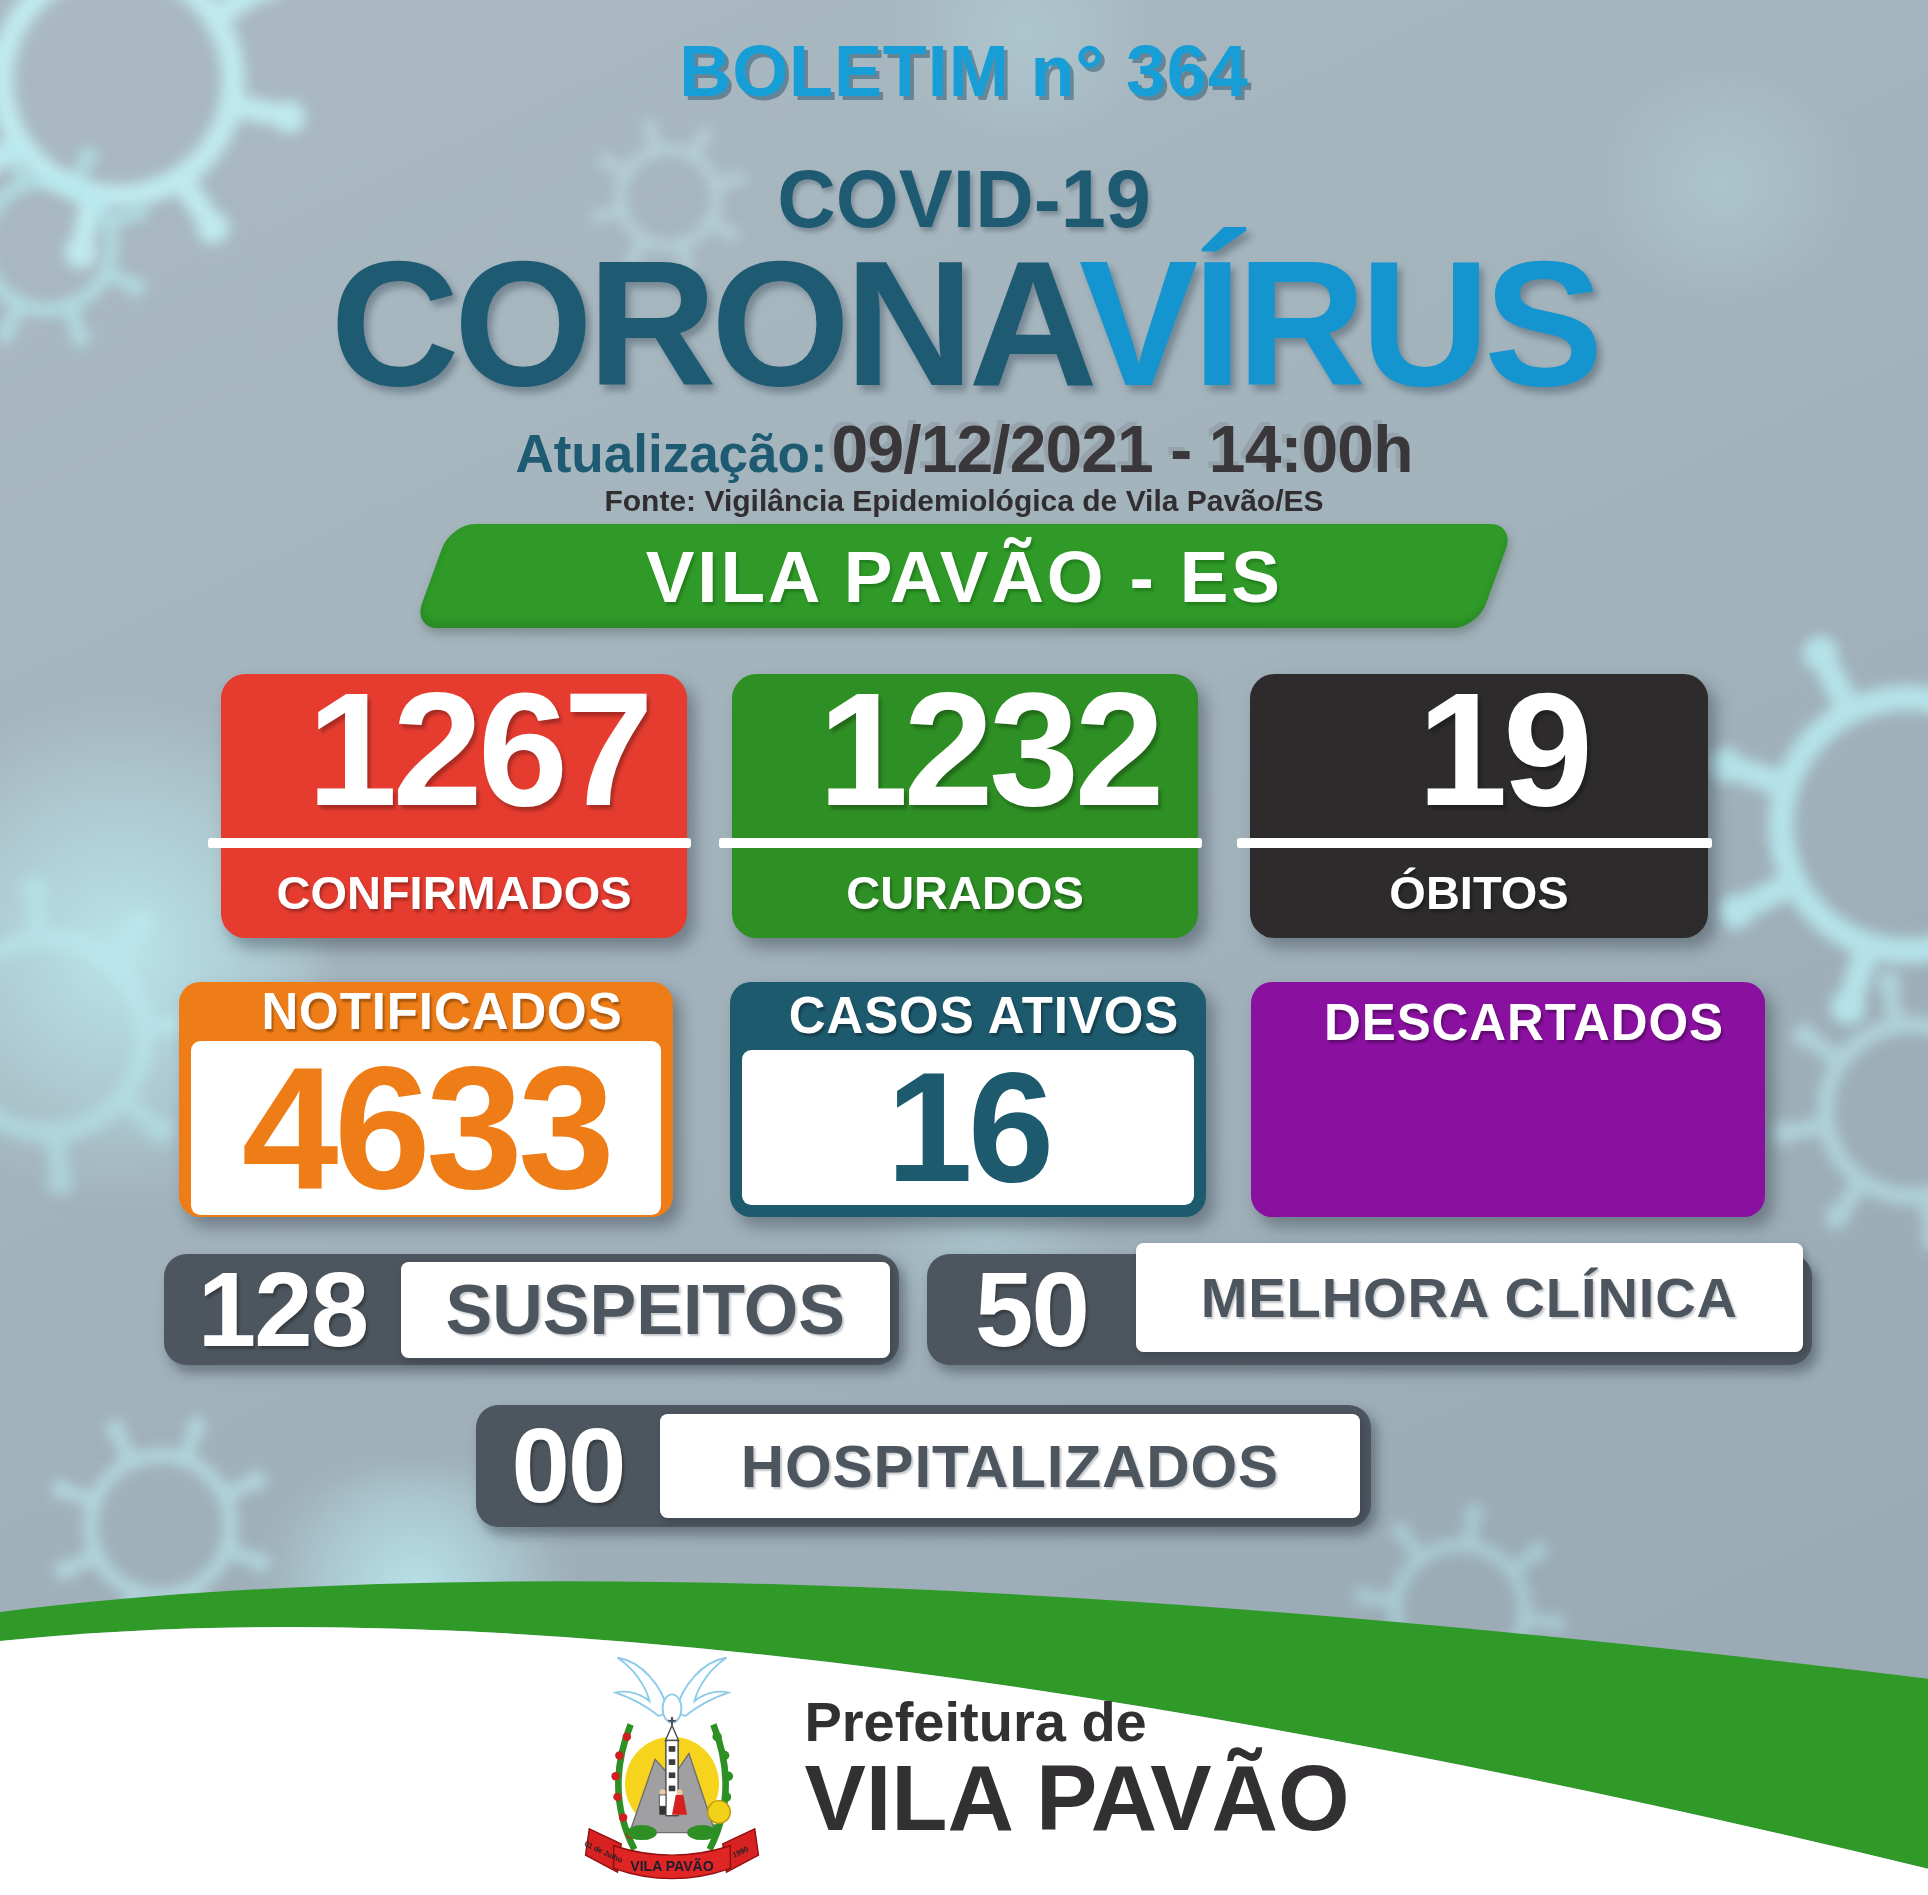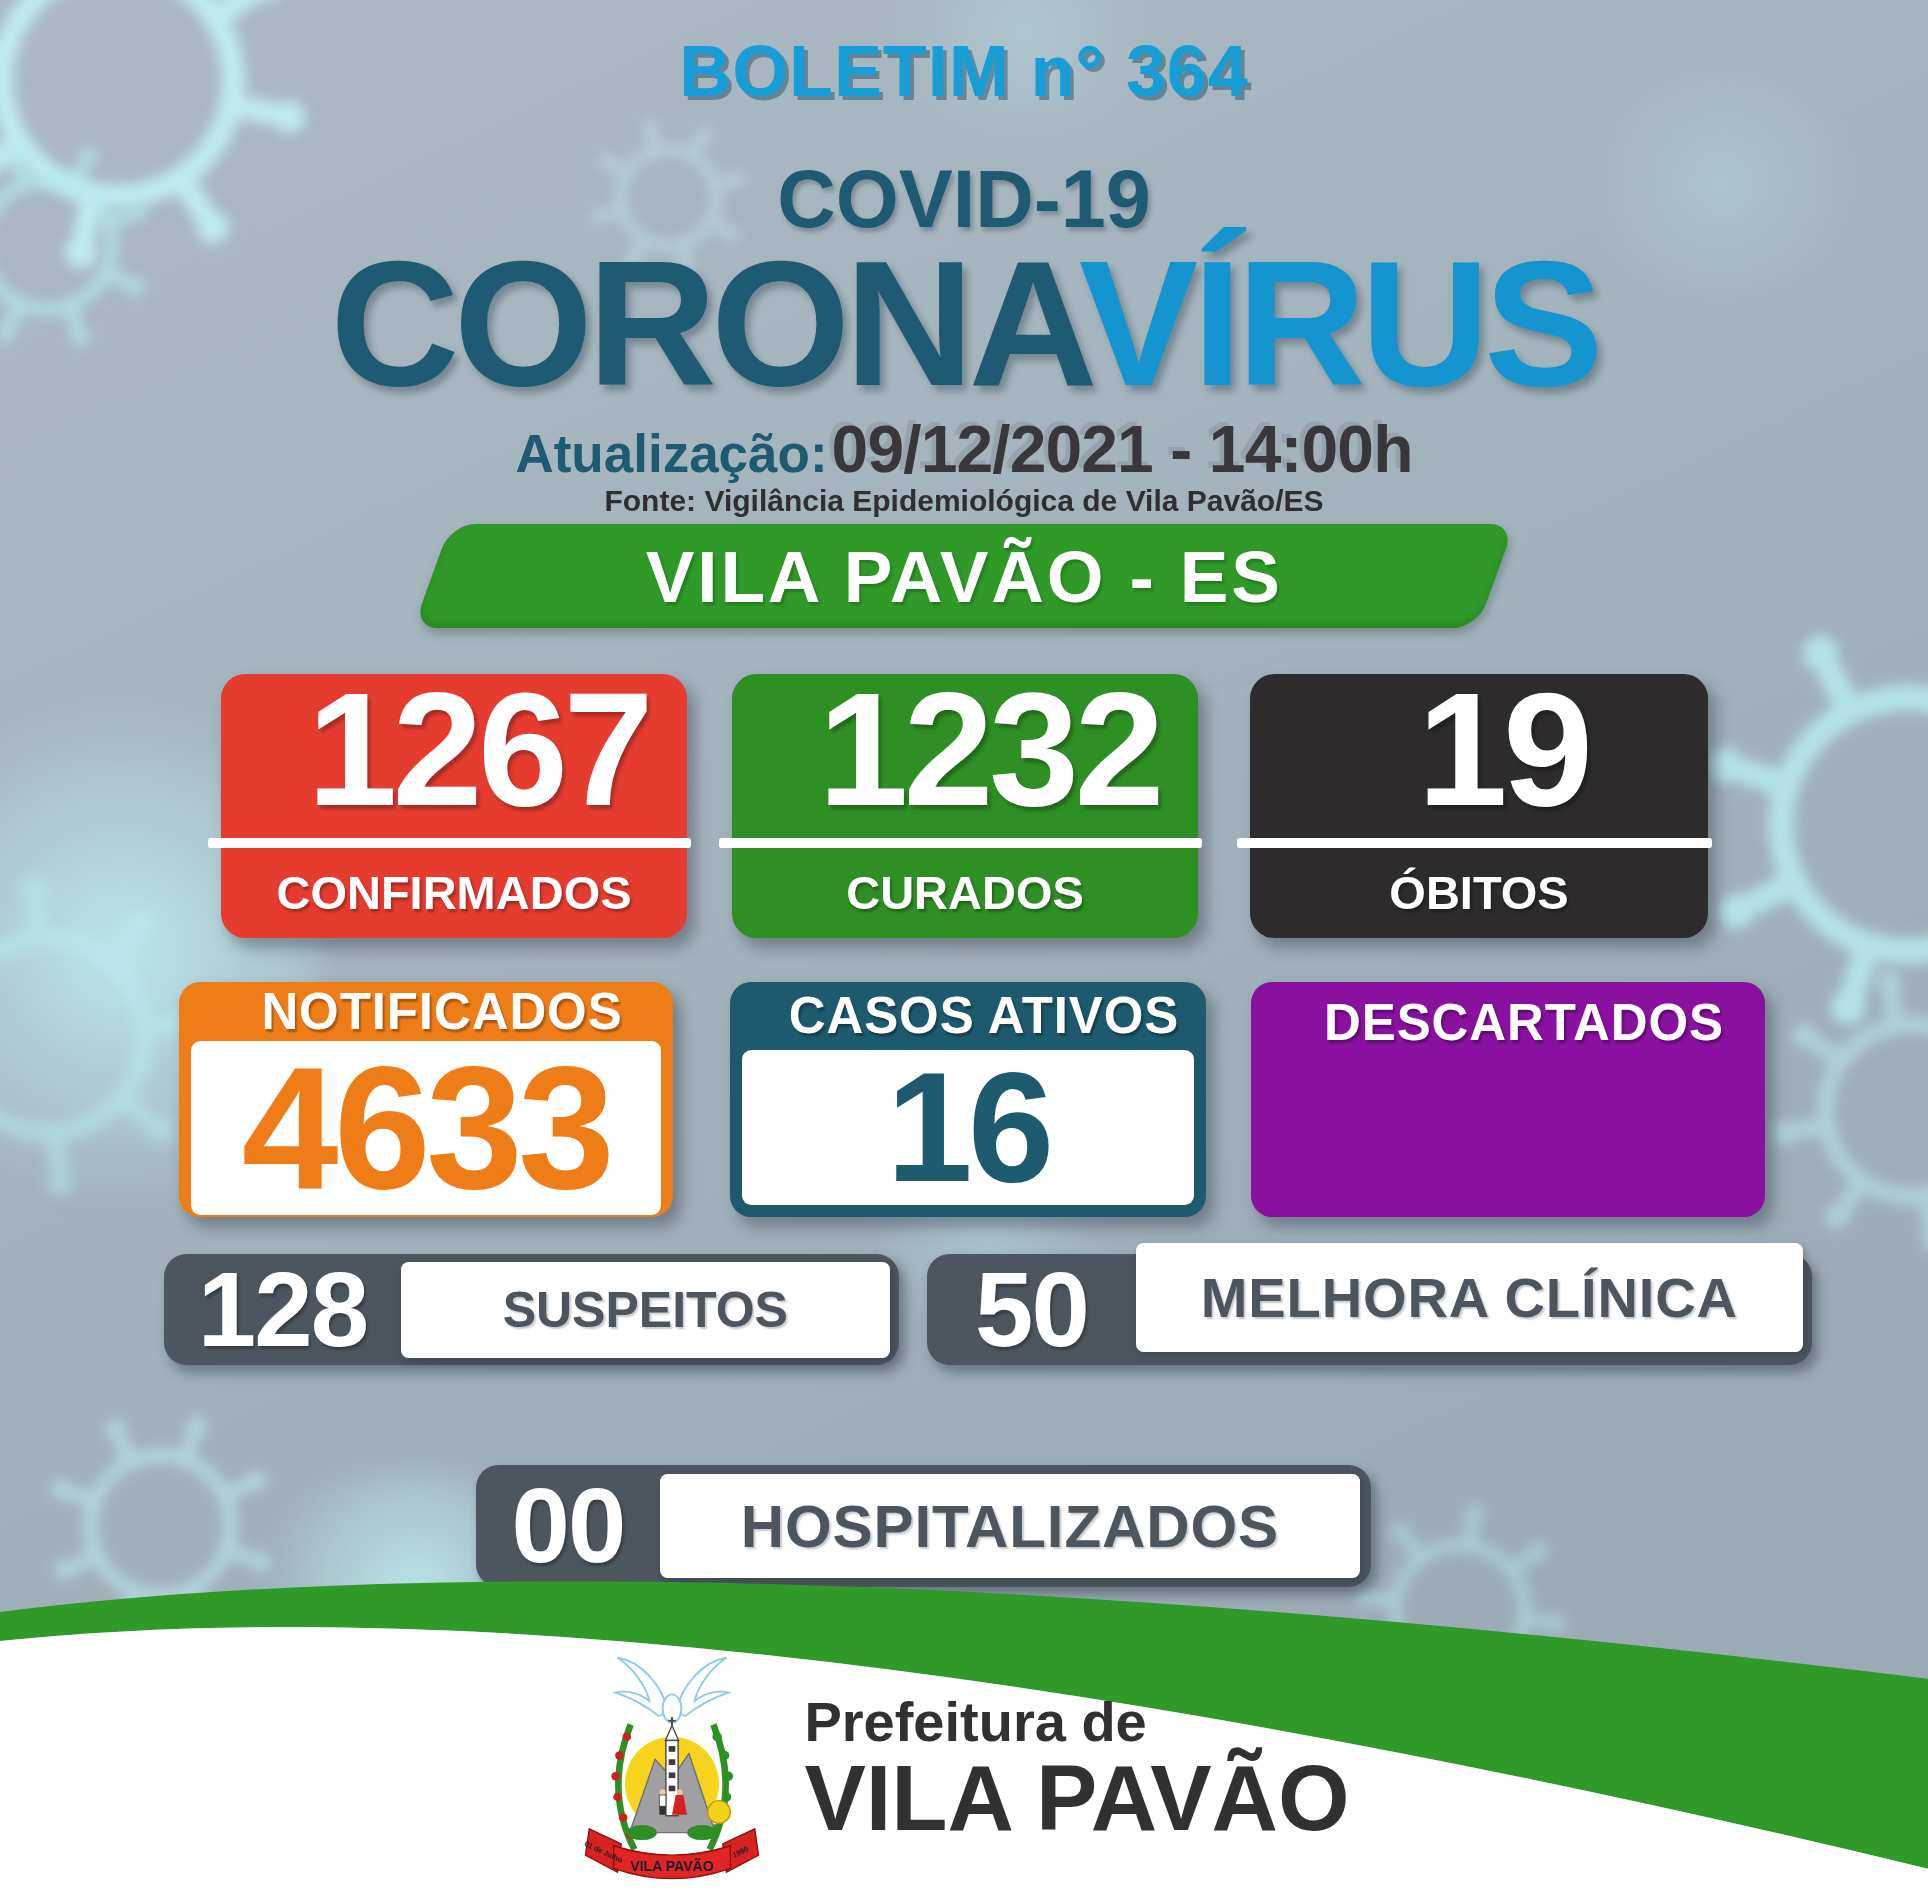--- a/index.html
+++ b/index.html
@@ -63,25 +63,25 @@
   
   .pill{position:absolute;z-index:2;background:#4d565e;border-radius:22.6px;color:#fff;
     box-shadow:5.6px 7.5px 11.3px rgba(30,40,50,.4);}
   .pill .pnum{position:absolute;top:0;bottom:0;left:0;display:flex;align-items:center;justify-content:center;
     font-size:105px;letter-spacing:-1.9px;text-shadow:1.9px 2.8px 2.8px rgba(0,0,0,.3);}
   .pill .plate{position:absolute;background:#fff;border-radius:7.5px;
     display:flex;align-items:center;justify-content:center;color:#4d565e;
     box-shadow:2.8px 3.8px 7.5px rgba(30,40,50,.28);text-shadow:1.9px 1.9px 1.9px rgba(70,80,90,.3);}
   .pill-suspected{left:164px;top:1254px;width:735px;height:111px;}
   .pill-suspected .pnum{width:237px;}
-  .pill-suspected .plate{left:237px;right:9.4px;top:7.5px;bottom:7.5px;font-size:50px;}
+  .pill-suspected .plate{left:237px;right:9.4px;top:7.5px;bottom:7.5px;font-size:70px;}
   .pill-improve{left:927px;top:1254px;width:885px;height:111px;}
   .pill-improve .pnum{width:209px;}
   .pill-improve .plate{left:209px;right:9.4px;top:-11.3px;bottom:13px;font-size:56px;letter-spacing:0.9px;}
-  .pill-hospital{left:476px;top:1465px;width:895px;height:122px;}
+  .pill-hospital{left:476px;top:1405px;width:895px;height:122px;}
   .pill-hospital .pnum{width:184px;}
   .pill-hospital .plate{left:184px;right:11.3px;top:9.4px;bottom:9.4px;font-size:60px;letter-spacing:0.9px;}
   
   .wave{position:absolute;left:0;top:1500px;width:1928px;height:395px;z-index:3;}
   .footer{position:absolute;left:0;top:1646px;width:100%;height:245px;z-index:4;
     display:flex;align-items:center;justify-content:center;gap:38px;}
   .crest{width:188px;height:235px;margin-top:5.6px;}
   .org{display:flex;flex-direction:column;color:#323032;}
   .org .l1{font-size:56px;line-height:1.05;}
   .org .l2{font-size:92px;line-height:1.0;letter-spacing:0;}

